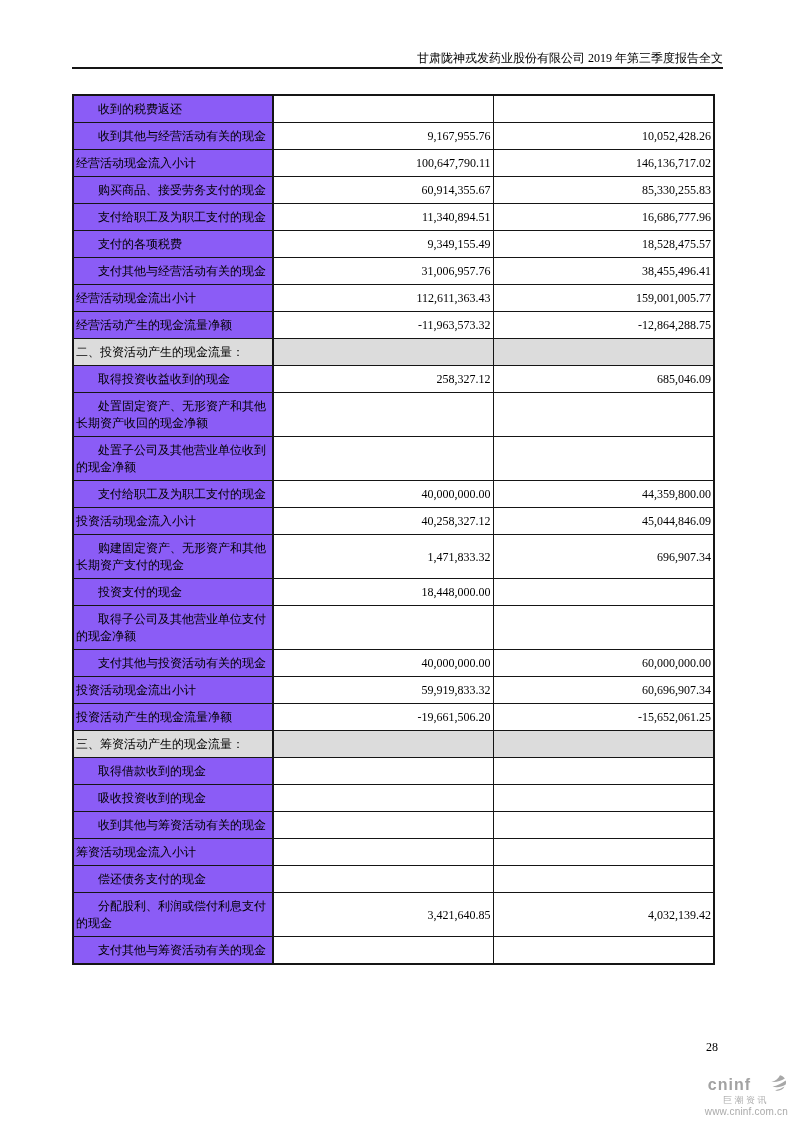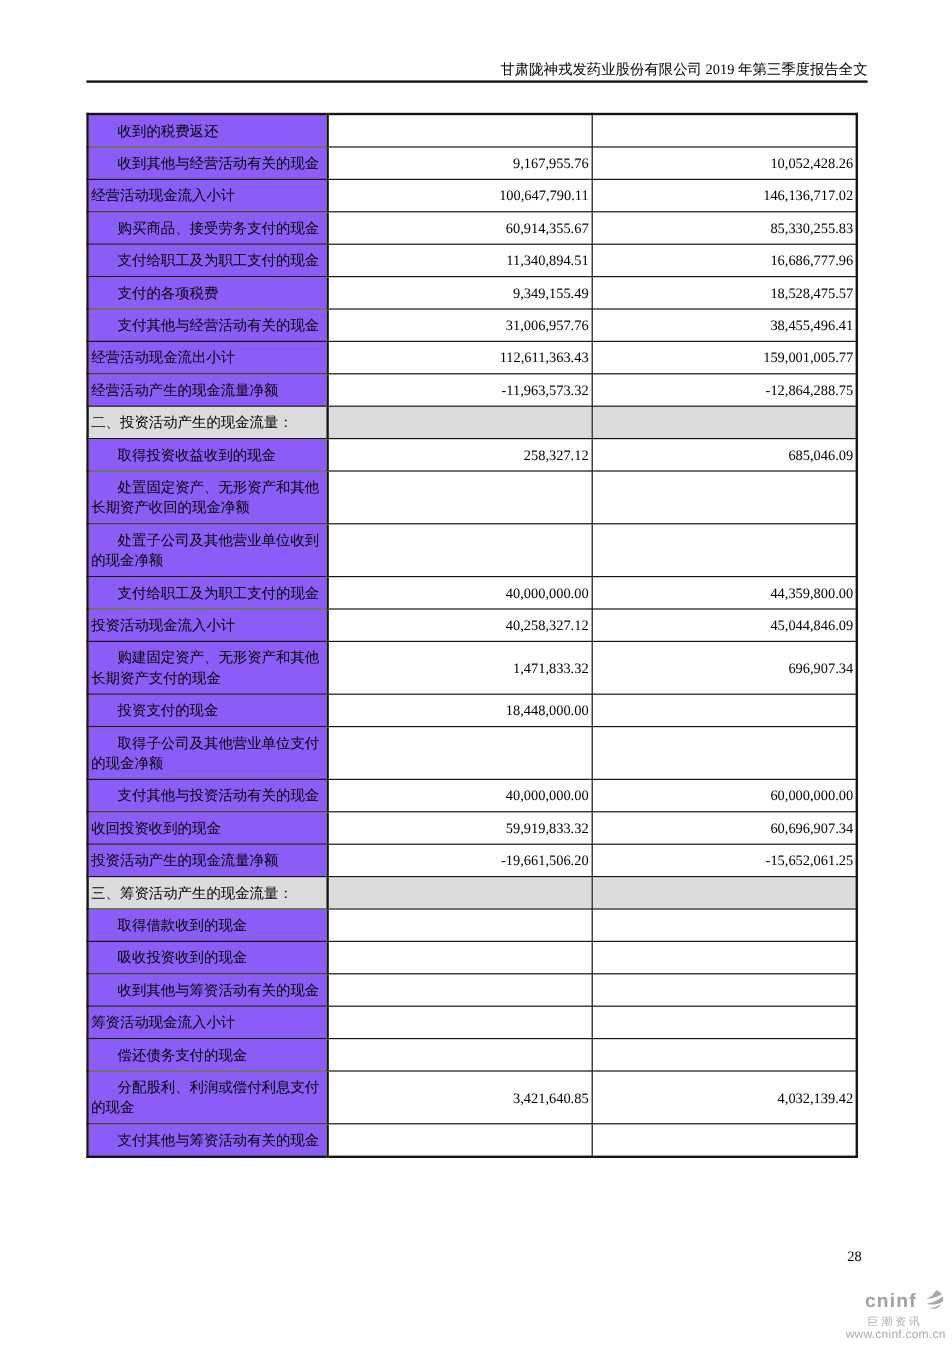--- a/index.html
+++ b/index.html
@@ -70,21 +70,21 @@
     top: 1074px;
     right: 5px;
     text-align: right;
     font-family: "Liberation Sans", "DejaVu Sans", sans-serif;
     line-height: 1;
   }
   .logo-row {
     display: flex;
     align-items: center;
     justify-content: flex-end;
-    gap: 5px;
+    gap: 18px;
   }
   .logo-brand {
     font-size: 16px;
     font-weight: bold;
     letter-spacing: 1px;
     color: #a2a2a2;
   }
   .logo-swoosh { display: inline-block; }
   .logo-cn {
     font-size: 9px;
@@ -201,21 +201,21 @@
     <td class="label indent">取得子公司及其他营业单位支付的现金净额</td>
     <td class="num"></td>
     <td class="num"></td>
   </tr>
       <tr>
     <td class="label indent">支付其他与投资活动有关的现金</td>
     <td class="num">40,000,000.00</td>
     <td class="num">60,000,000.00</td>
   </tr>
       <tr>
-    <td class="label">收回投资收到的现金</td>
+    <td class="label">投资活动现金流出小计</td>
     <td class="num">59,919,833.32</td>
     <td class="num">60,696,907.34</td>
   </tr>
       <tr>
     <td class="label">投资活动产生的现金流量净额</td>
     <td class="num">-19,661,506.20</td>
     <td class="num">-15,652,061.25</td>
   </tr>
       <tr class="section">
     <td class="label">三、筹资活动产生的现金流量：</td>

